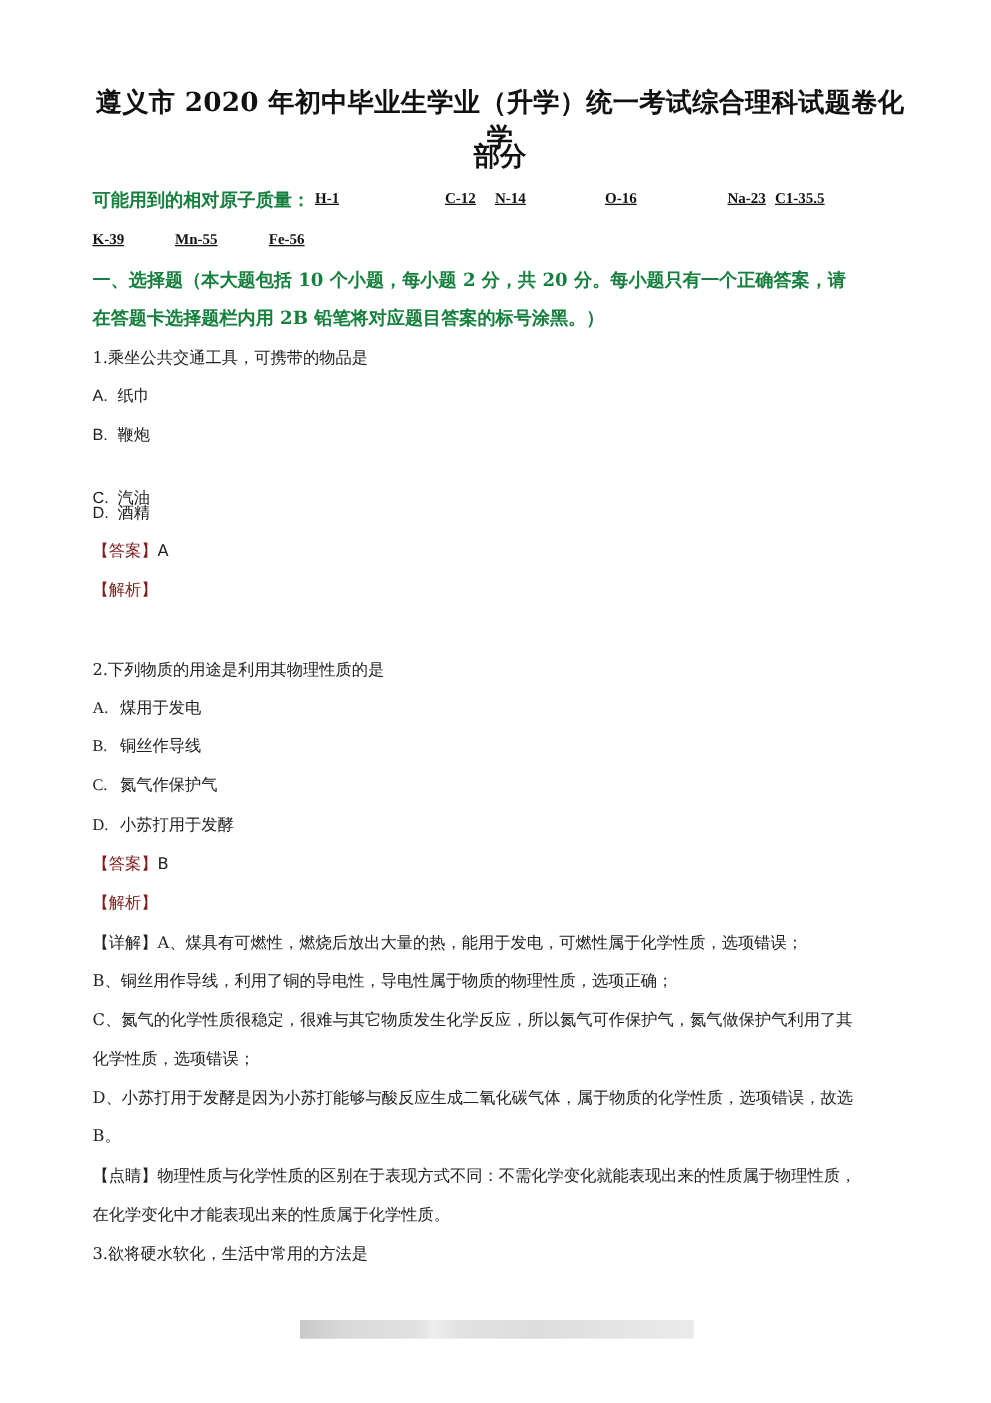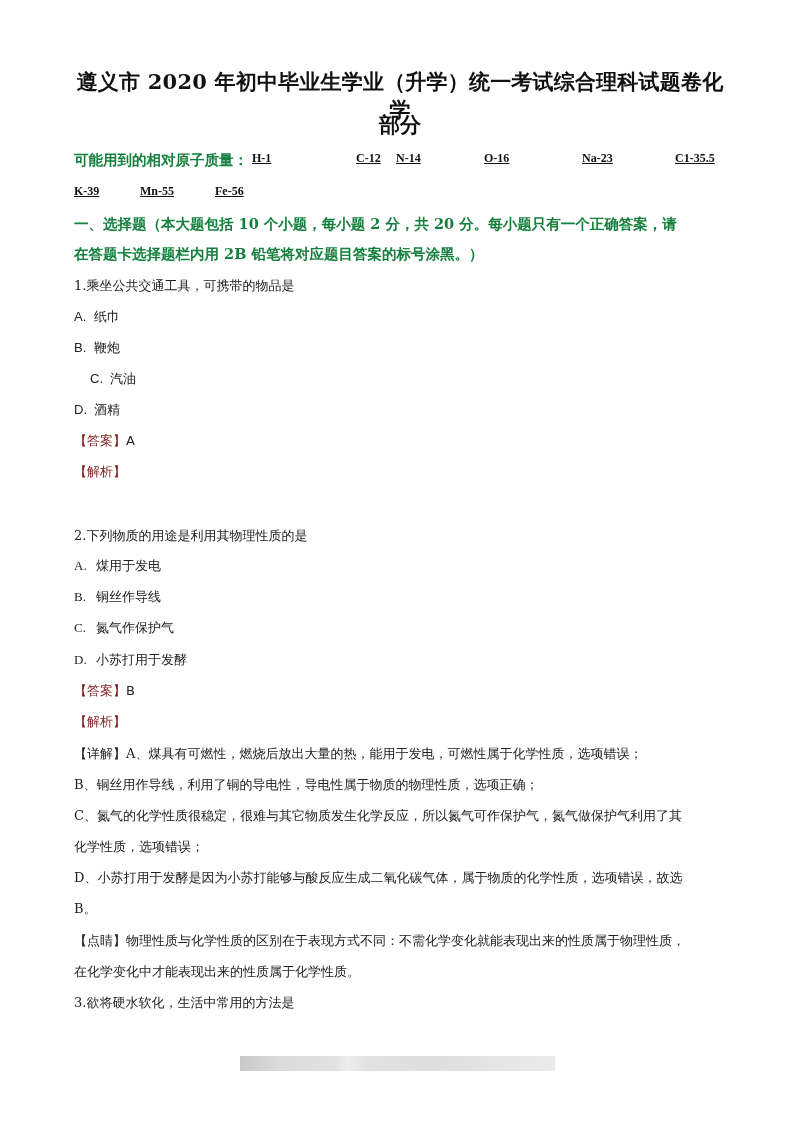--- a/index.html
+++ b/index.html
@@ -38,37 +38,37 @@
 
   <div class="title t1">遵义市 2020 年初中毕业生学业（升学）统一考试综合理科试题卷化学</div>
   <div class="title t2">部分</div>
 
   <div class="bold-line" style="top:151px;">可能用到的相对原子质量：</div>
   <div class="mass" style="left:252px; top:151px;">H-1</div>
   <div class="mass" style="left:356px; top:151px;">C-12</div>
   <div class="mass" style="left:396px; top:151px;">N-14</div>
   <div class="mass" style="left:484px; top:151px;">O-16</div>
   <div class="mass" style="left:582px; top:151px;">Na-23</div>
-  <div class="mass" style="left:675px; top:151px;">C1-35.5</div>
+  <div class="mass" style="left:620px; top:151px;">C1-35.5</div>
 
   <div class="mass" style="left:74px; top:184px;">K-39</div>
   <div class="mass" style="left:140px; top:184px;">Mn-55</div>
   <div class="mass" style="left:215px; top:184px;">Fe-56</div>
 
   <div class="bold-line" style="top:215px;">一、选择题（本大题包括 10 个小题，每小题 2 分，共 20 分。每小题只有一个正确答案，请</div>
   <div class="bold-line" style="top:245px;">在答题卡选择题栏内用 2B 铅笔将对应题目答案的标号涂黑。）</div>
 
   <div class="line" style="top:277px;">1.乘坐公共交通工具，可携带的物品是</div>
   <div class="line" style="top:308px;">
     <span class="opt-label">A.</span><span>纸巾</span>
   </div>
   <div class="line" style="top:339px;">
     <span class="opt-label">B.</span><span>鞭炮</span>
   </div>
-  <div class="line" style="top:370px;margin-left:16px;">
+  <div class="line" style="top:389px;">
     <span class="opt-label">C.</span><span>汽油</span>
   </div>
   <div class="line" style="top:401px;">
     <span class="opt-label">D.</span><span>酒精</span>
   </div>
   <div class="line" style="top:432px;">
     <span class="tag">【答案】</span><span class="sans">A</span>
   </div>
   <div class="line" style="top:463px;">
     <span class="tag">【解析】</span>

